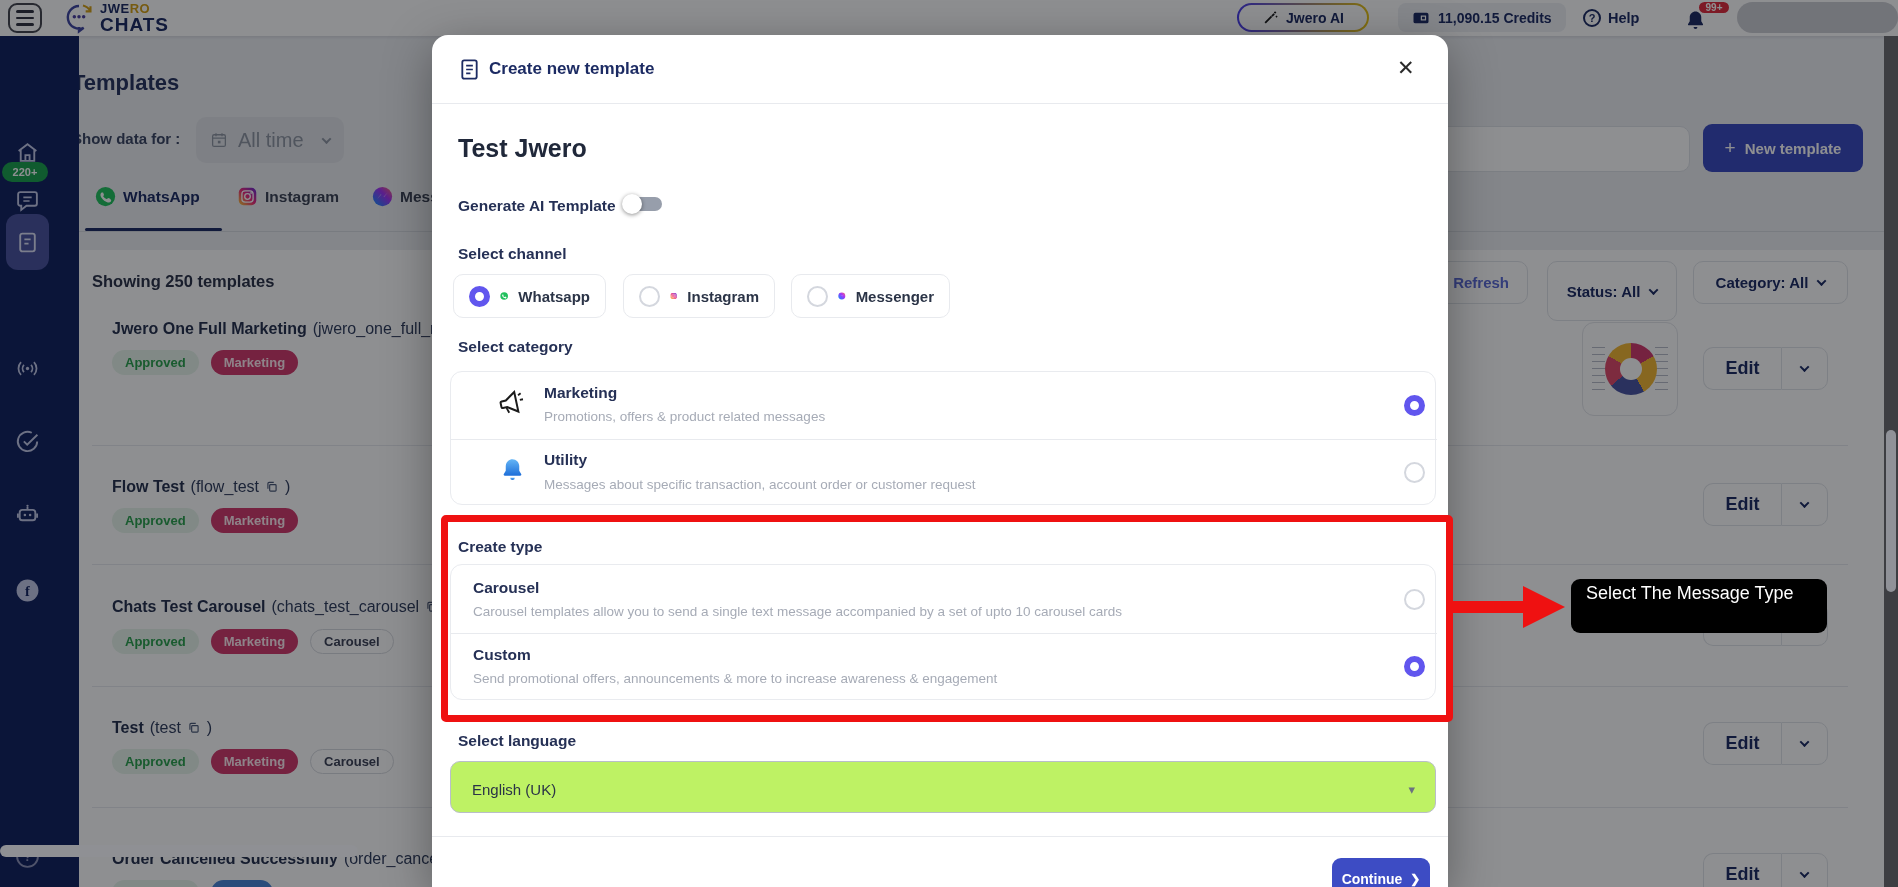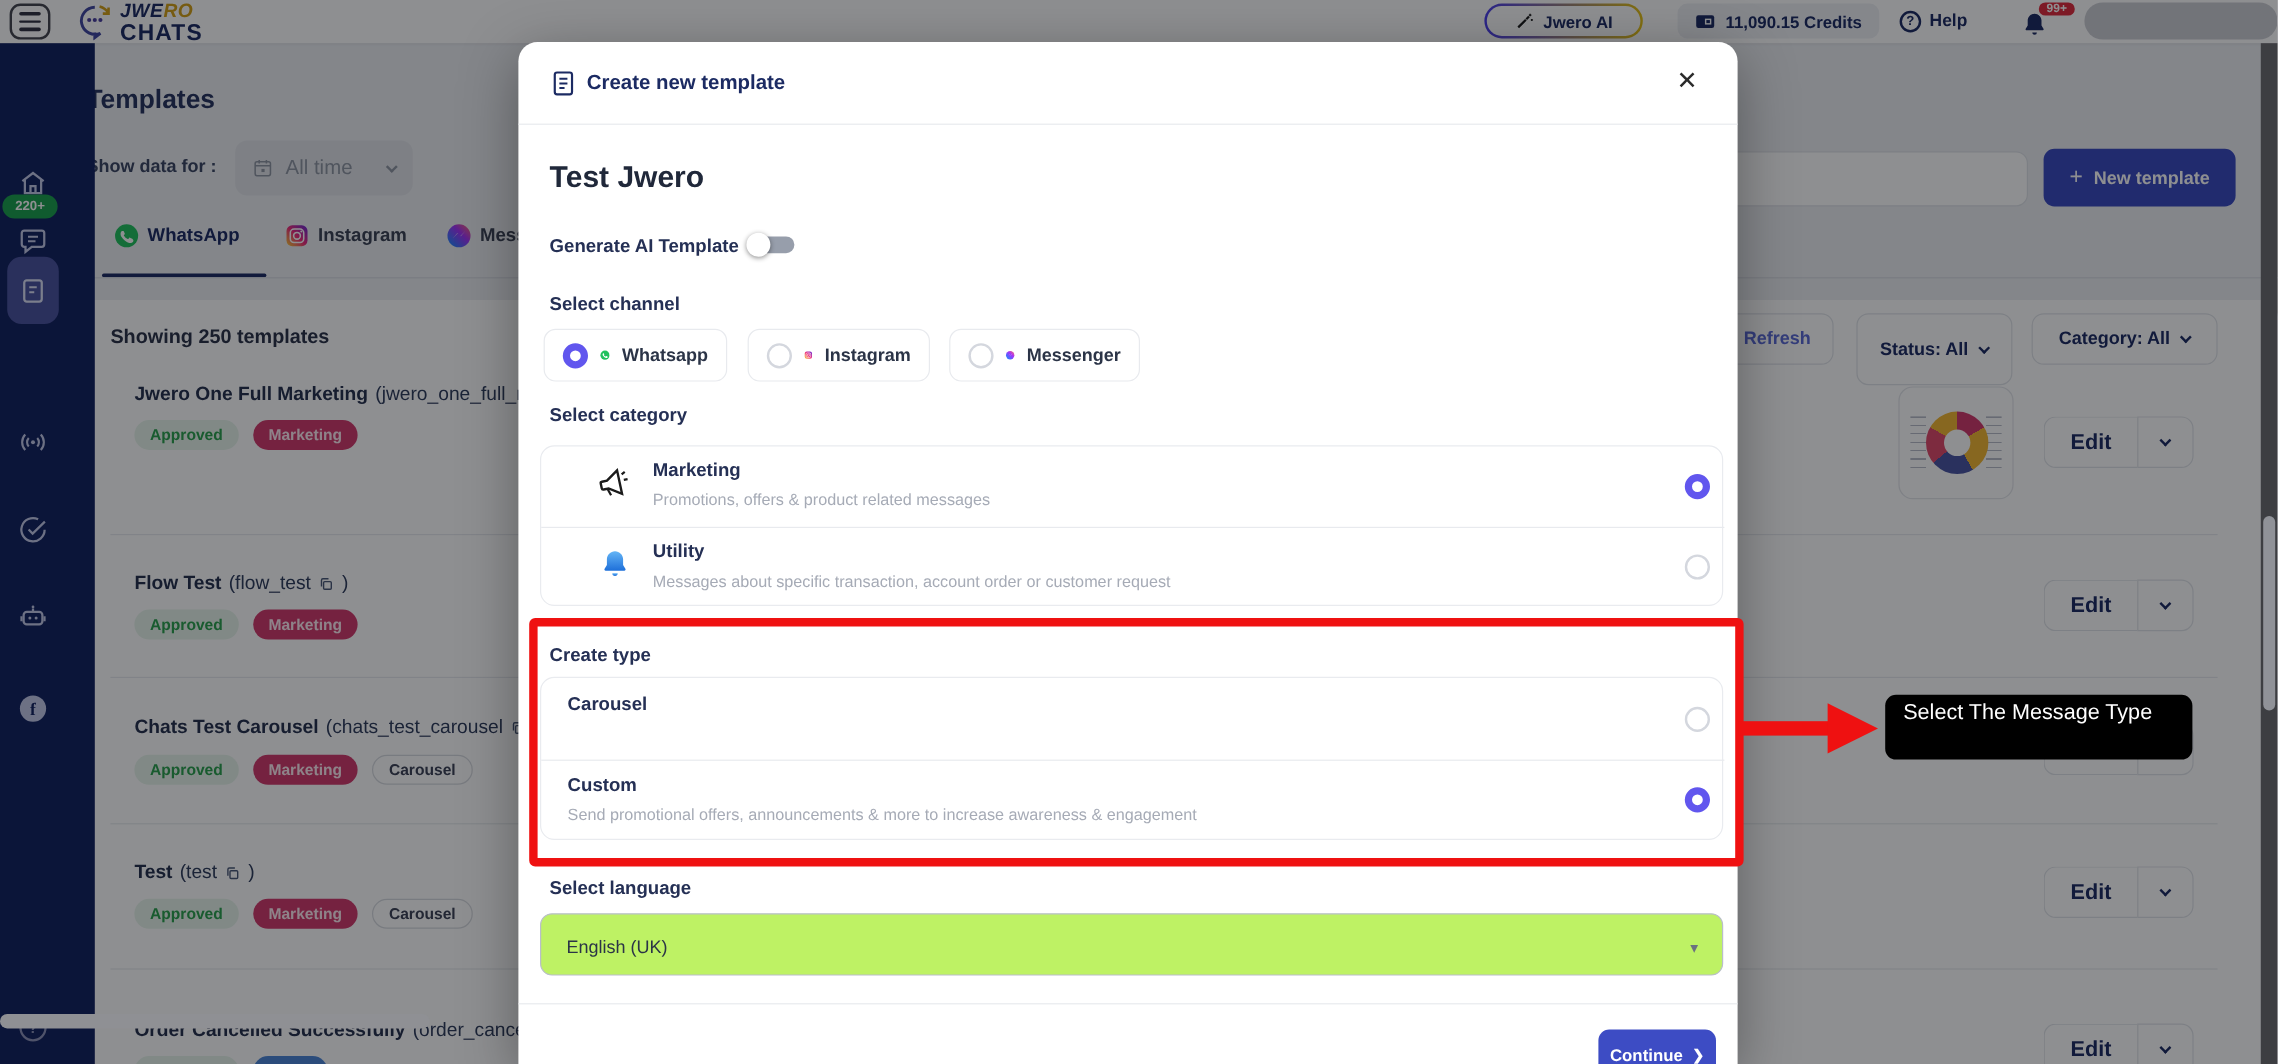--- a/index.html
+++ b/index.html
@@ -4,39 +4,39 @@
 <style>
   *{box-sizing:border-box;margin:0;padding:0}
   body{margin:0;background:#222}
   #screen{position:relative;width:1898px;height:887px;overflow:hidden;background:#edeff3;
           font-family:"Liberation Sans",sans-serif;-webkit-font-smoothing:antialiased}
   .abs{position:absolute}
   
   .topbar{left:0;top:0;width:1898px;height:36px;background:#ffffff;box-shadow:0 1px 3px rgba(20,20,40,.12);z-index:1}
   .burger{left:8px;top:3px;width:34px;height:30px;border:2px solid #44464f;border-radius:9px;display:flex;flex-direction:column;justify-content:center;gap:4px;align-items:center;cursor:pointer}
   .burger i{display:block;width:18px;height:2.5px;background:#303240;border-radius:2px}
-  .brand-top{font-size:16px;font-weight:800;font-style:italic;color:#1c2b63;letter-spacing:.5px}
+  .brand-top{font-size:13px;font-weight:800;color:#1c2b63;letter-spacing:.5px}
   .brand-top b{color:#d4a017}
   .brand-bottom{font-size:19px;font-weight:800;color:#1c2b63;letter-spacing:1px;line-height:17px}
   .aiPill{left:1237px;top:3px;width:132px;height:29px;border-radius:15px;background:linear-gradient(90deg,#4a3df0,#e8c413);padding:2px;z-index:2}
   .aiPill .inner{width:100%;height:100%;border-radius:13px;background:#fff;display:flex;align-items:center;justify-content:center;gap:7px;font-size:14px;font-weight:700;color:#1c2b63}
   .creditsPill{left:1398px;top:3px;height:29px;padding:0 14px;border-radius:8px;background:#eef0f5;display:flex;align-items:center;gap:8px;font-size:14px;font-weight:700;color:#1c2b63}
   .helpBtn{left:1583px;top:6px;height:24px;display:flex;align-items:center;gap:7px;font-size:14.5px;font-weight:700;color:#1c2b63}
   .qcirc{width:18px;height:18px;border:2px solid #1c2b63;border-radius:50%;display:flex;align-items:center;justify-content:center;font-size:11px;font-weight:700;color:#1c2b63}
   .notifBadge{left:1697px;top:0;min-width:34px;height:15px;background:#e02b3c;border-radius:8px;border:2px solid #fff;color:#fff;font-size:10px;font-weight:700;display:flex;align-items:center;justify-content:center;z-index:3}
   .userBlob{left:1737px;top:2px;width:161px;height:31px;border-radius:16px;background:#cdced4;filter:blur(.6px)}
   
   .sidebar{left:0;top:36px;width:79px;height:851px;background:#12215f;z-index:1}
   .sideIc{left:15px;width:25px;height:25px;color:#c3c9e8;cursor:pointer}
   .activePill{left:6px;top:178px;width:43px;height:56px;background:#49529e;border-radius:12px}
   .sbadge{left:2px;top:126px;width:46px;height:20px;background:#1aa14e;border-radius:10px;color:#fff;font-size:11px;font-weight:700;display:flex;align-items:center;justify-content:center;z-index:2}
   
   .pageTitle{left:72px;top:70px;font-size:22px;font-weight:800;color:#27335f}
   .showLbl{left:72px;top:130px;font-size:15px;font-weight:600;color:#3b4663}
-  .datePill{left:196px;top:117px;width:148px;height:46px;background:#e2e4e9;border-radius:10px;display:flex;align-items:center;gap:10px;padding:0 14px;color:#8f96a3;font-size:17px;cursor:pointer}
+  .datePill{left:196px;top:117px;width:148px;height:46px;background:#e2e4e9;border-radius:10px;display:flex;align-items:center;gap:10px;padding:0 14px;color:#8f96a3;font-size:20px;cursor:pointer}
   .tabLbl{font-size:15.5px;font-weight:600;color:#3b4254}
   .tabLbl.on{font-weight:700;color:#1c2b63}
   .tabLine{left:85px;top:228px;width:137px;height:3px;background:#1c2b63;border-radius:2px}
   .tabsBorder{left:55px;top:231px;width:1843px;height:1px;background:#d8dbe1}
   .contentCard{left:60px;top:250px;width:1838px;height:637px;background:#fff;border-radius:14px 14px 0 0}
   .showing{left:92px;top:272px;font-size:16.5px;font-weight:600;color:#2b3248}
   .pill{background:#fff;border:1px solid #e1e4e9;border-radius:10px;display:flex;align-items:center;justify-content:center;gap:10px;font-size:15px;font-weight:600;color:#1c2b63;cursor:pointer}
   .rowTitle{font-size:16px;font-weight:600;color:#26314e;display:flex;align-items:center;gap:6px;white-space:nowrap}
   .rowTitle .code{font-weight:500;color:#2f3c5c}
   .badges{display:flex;gap:12px}
@@ -427,20 +427,21 @@
         <div class="abs optTitle" style="left:93px;top:12px">Utility</div>
         <div class="abs optDesc" style="left:93px;top:38px">Messages about specific transaction, account order or customer request</div>
         <span class="radio abs" style="left:953px;top:23px"></span>
       </div>
     </div>
 
     <div class="abs mlabel" style="left:26px;top:503px">Create type</div>
     <div class="abs card" style="left:18px;top:529px;width:986px;height:136px">
       <div class="abs" style="left:0;top:0;width:100%;height:68px;cursor:pointer">
         <div class="abs optTitle" style="left:22px;top:14px">Carousel</div>
+        <div class="abs optDesc" style="left:22px;top:39px">Carousel templates allow you to send a single text message accompanied by a set of upto 10 carousel cards</div>
         <span class="radio abs" style="left:953px;top:24px"></span>
       </div>
       <div class="abs divider" style="left:0;top:68px;width:986px"></div>
       <div class="abs" style="left:0;top:68px;width:100%;height:68px;cursor:pointer">
         <div class="abs optTitle" style="left:22px;top:13px">Custom</div>
         <div class="abs optDesc" style="left:22px;top:38px">Send promotional offers, announcements &amp; more to increase awareness &amp; engagement</div>
         <span class="radio sel abs" style="left:953px;top:23px"></span>
       </div>
     </div>
 

